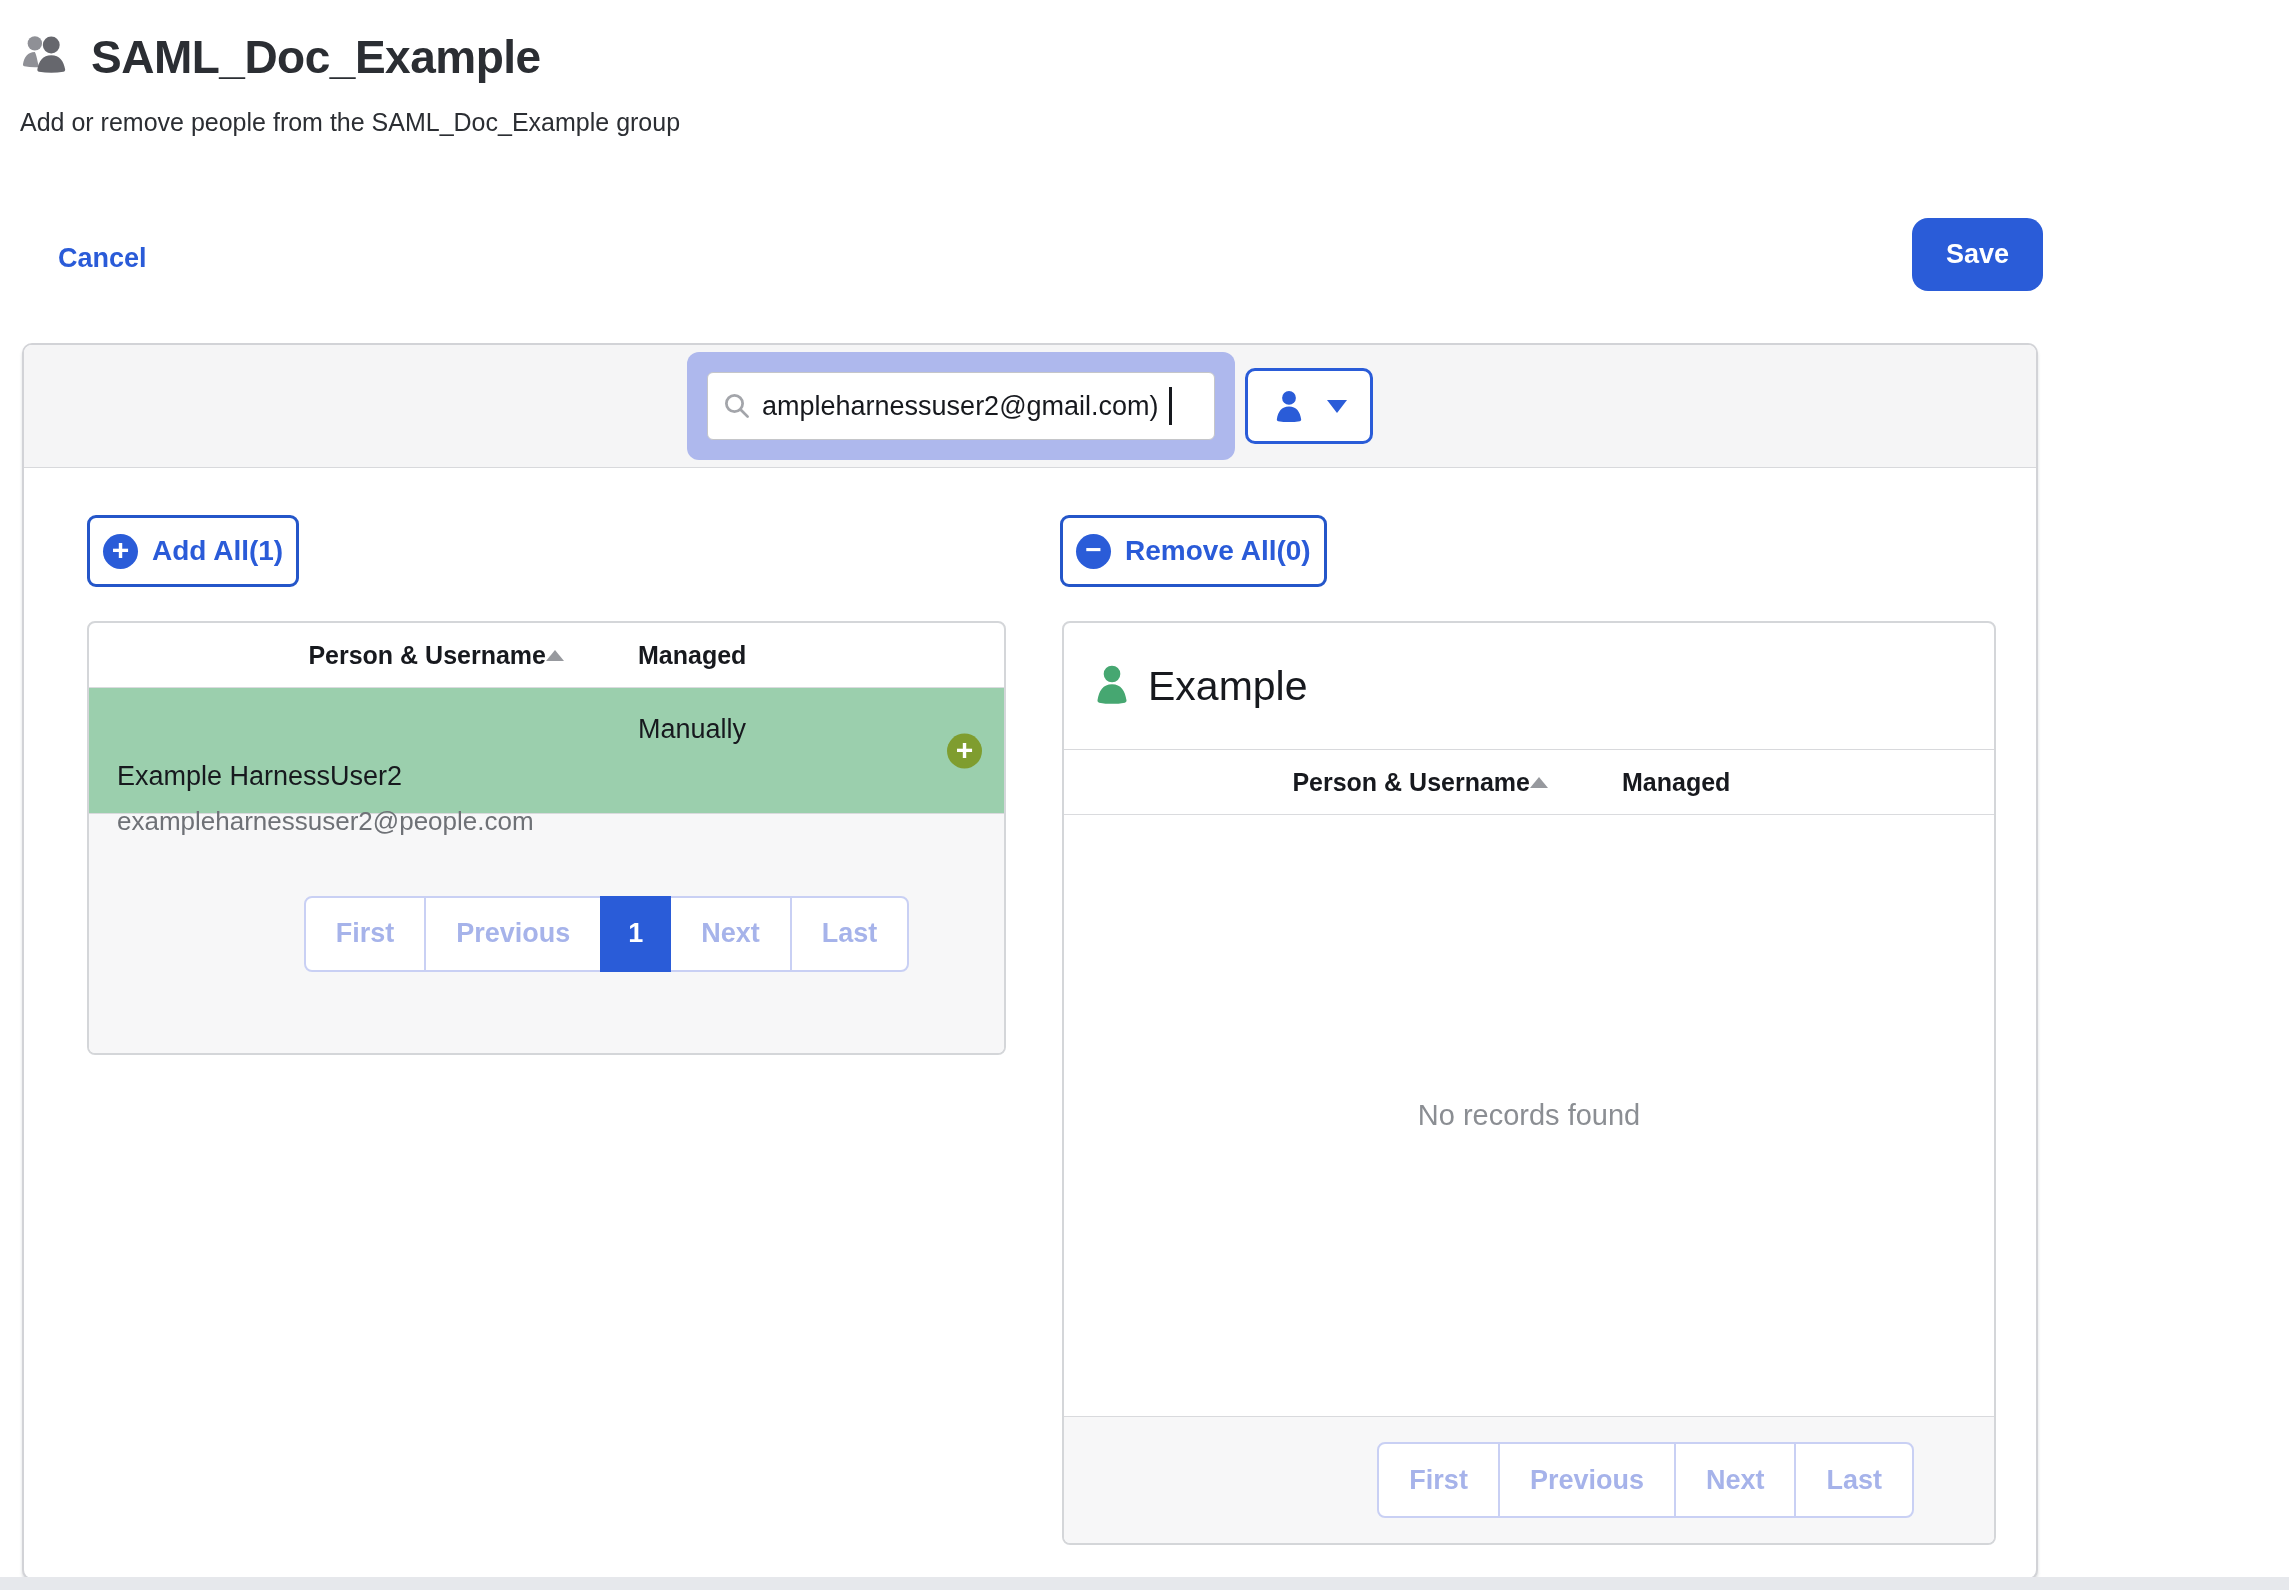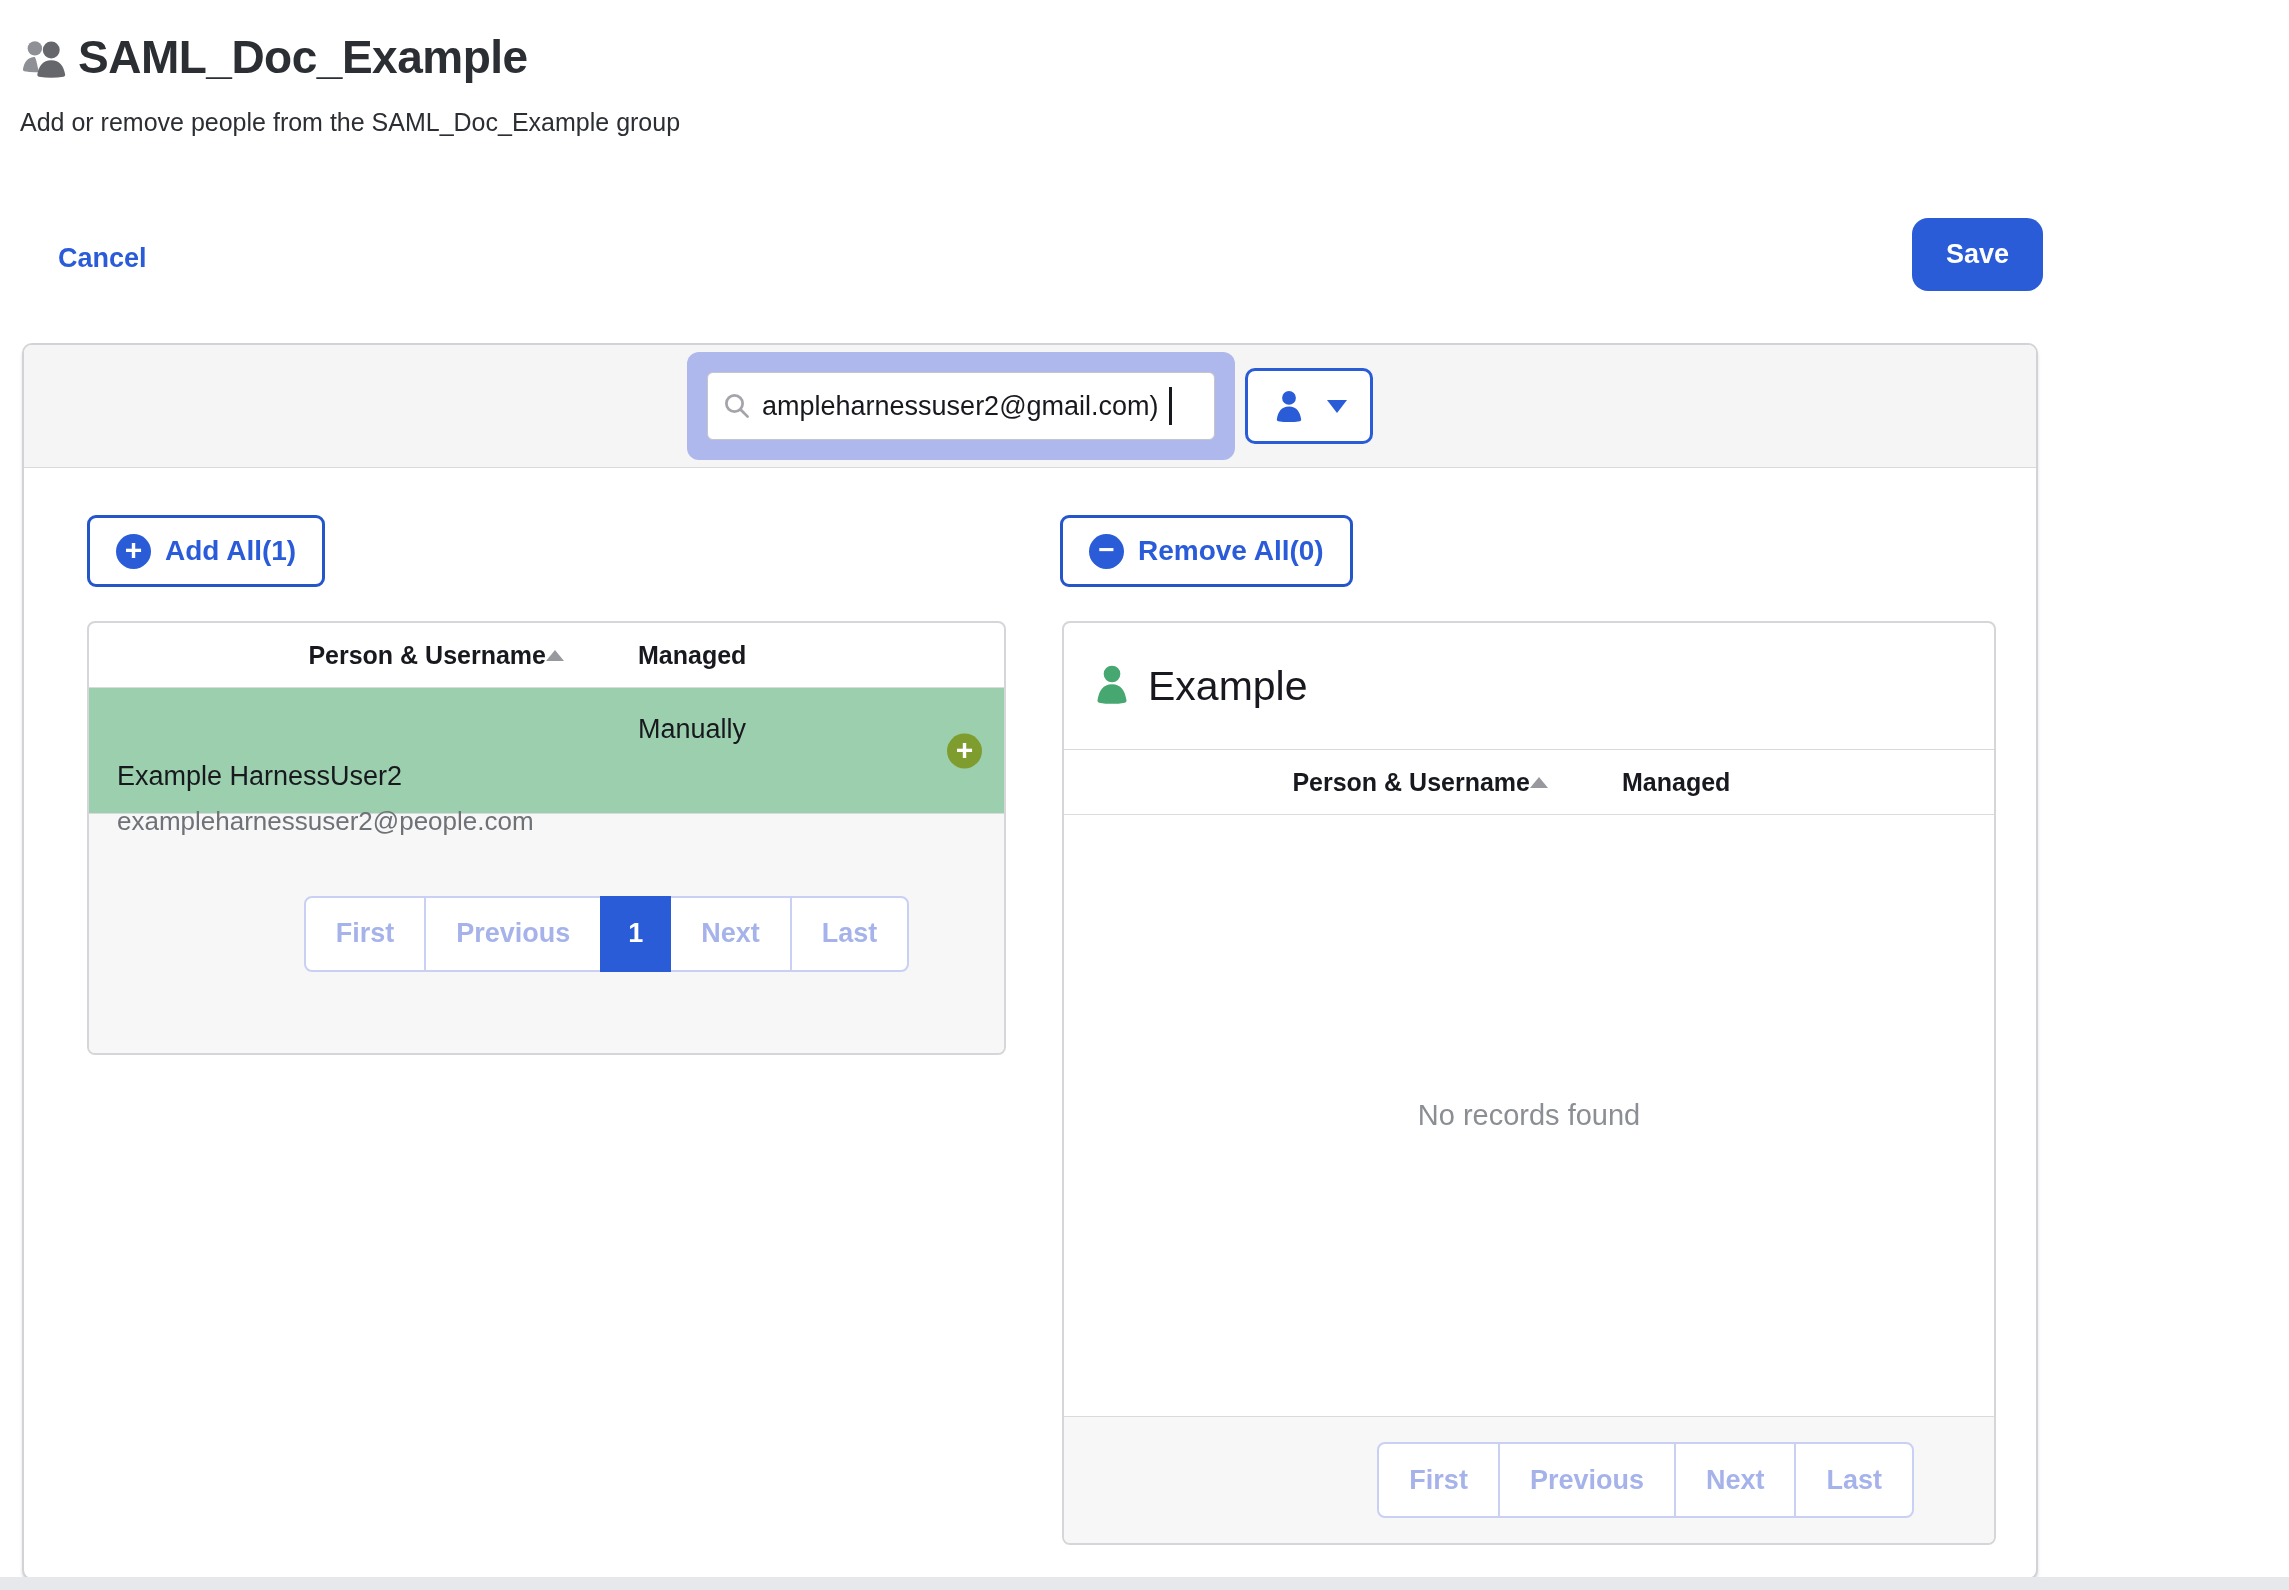--- a/index.html
+++ b/index.html
@@ -2,21 +2,21 @@
 <html><head>
 <meta charset="utf-8">
 <style>
   html,body{margin:0;padding:0;background:#ffffff;}
   body{
     width:2289px;height:1590px;position:relative;overflow:hidden;
     font-family:"Liberation Sans","DejaVu Sans",sans-serif;
     color:#17191e;
   }
   
-  .title-row{position:absolute;left:20px;top:30px;display:flex;align-items:center;gap:8px;}
+  .title-row{position:absolute;left:20px;top:30px;display:flex;align-items:flex-start;gap:21px;}
   .title-row h1{margin:0;font-size:46px;font-weight:bold;color:#2b2e33;letter-spacing:-0.5px;}
   .subtitle{position:absolute;left:20px;top:108px;margin:0;font-size:25px;color:#2b2e33;}
   .cancel-link{position:absolute;left:58px;top:243px;font-size:27px;font-weight:bold;color:#2a5bd8;text-decoration:none;cursor:pointer;}
   .save-btn{position:absolute;left:1912px;top:218px;height:73px;padding:0 34px;
     background:#2a5cd8;border:none;border-radius:16px;color:#fff;font-size:27px;font-weight:bold;
     font-family:inherit;cursor:pointer;}
   
   .panel{position:absolute;left:22px;top:343px;width:2012px;height:1233px;
     border:2px solid #d2d3d7;border-radius:10px;background:#fff;
     box-shadow:0 3px 3px rgba(110,115,125,.25);}
@@ -27,21 +27,21 @@
     display:flex;align-items:center;padding:0 14px;gap:10px;cursor:text;}
   .searchbox .qtext{font-size:27px;color:#17191e;white-space:nowrap;}
   .searchbox .caret{display:inline-block;width:3px;height:38px;background:#17191e;}
   .person-dd{height:76px;width:128px;background:#fff;border:3px solid #2a5cd8;border-radius:10px;
     display:flex;align-items:center;justify-content:center;gap:20px;cursor:pointer;}
   .dd-caret{width:0;height:0;border-left:10px solid transparent;border-right:10px solid transparent;
     border-top:13px solid #2a5cd8;}
   .panel-body{position:relative;height:1110px;}
   
   .pill{position:absolute;top:47px;height:72px;display:flex;align-items:center;gap:14px;
-    background:#fff;border:3px solid #2456c9;border-radius:9px;padding:0 26px;
+    background:#fff;border:3px solid #2456c9;border-radius:9px;padding:0 13px;
     color:#2a5bd8;font-size:28px;font-weight:bold;font-family:inherit;cursor:pointer;}
   .pill-add{left:63px;}
   .pill-remove{left:1036px;}
   .circ{width:35px;height:35px;border-radius:50%;background:#2a5cd8;color:#fff;
     display:flex;align-items:center;justify-content:center;font-weight:bold;}
   .circ.plus::before{content:"+";font-size:30px;line-height:1;margin-top:-3px;}
   .circ.minus::before{content:"\2212";font-size:28px;line-height:1;margin-top:-3px;}
   
   .card{position:absolute;top:153px;background:#fff;border:2px solid #d4d6d9;border-radius:8px;
     display:flex;flex-direction:column;}

